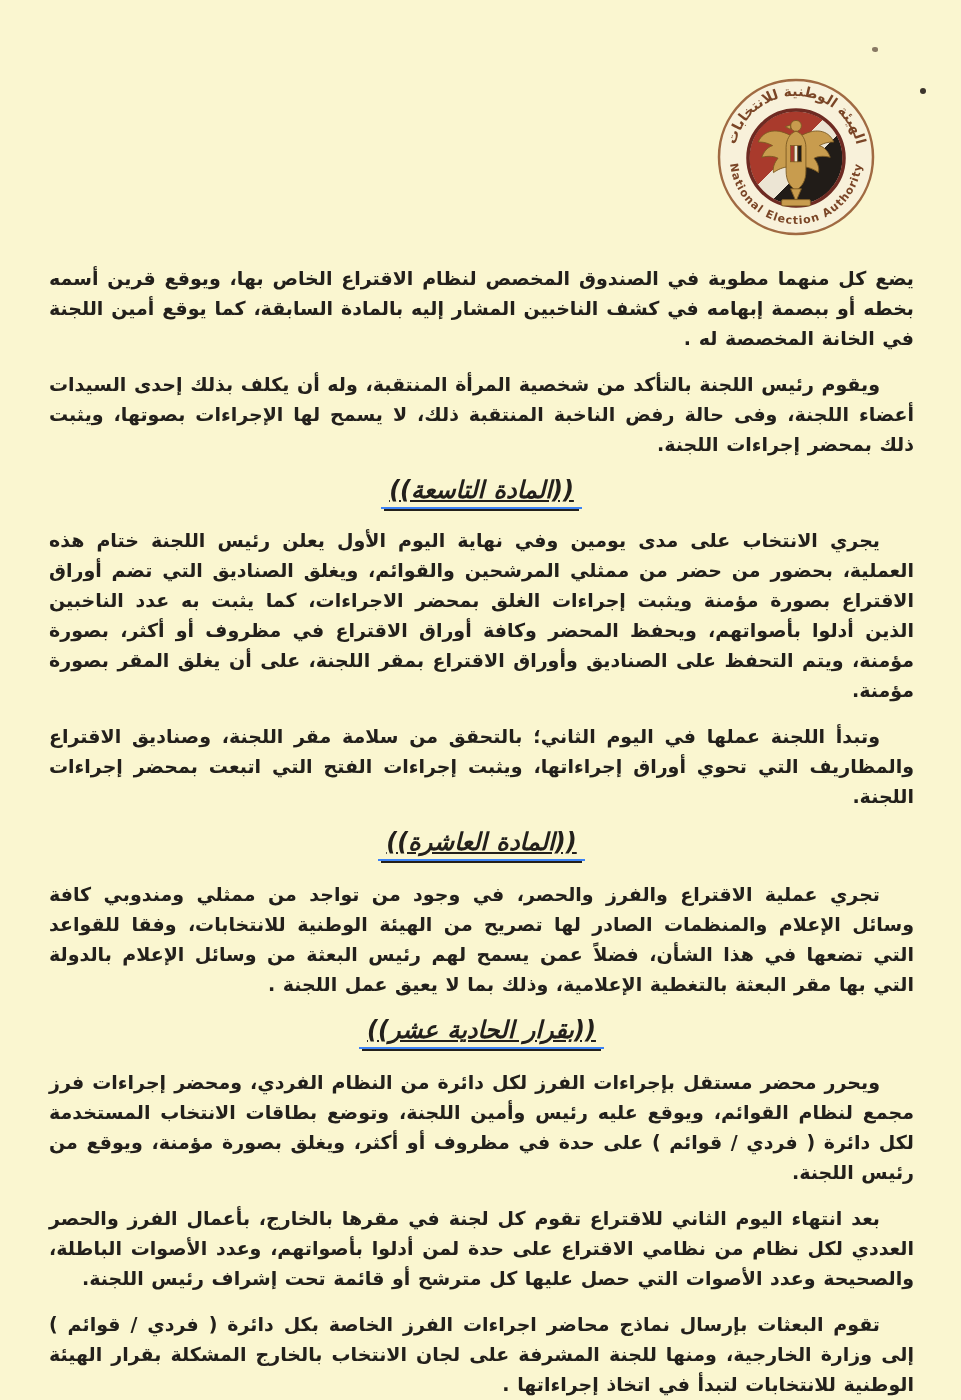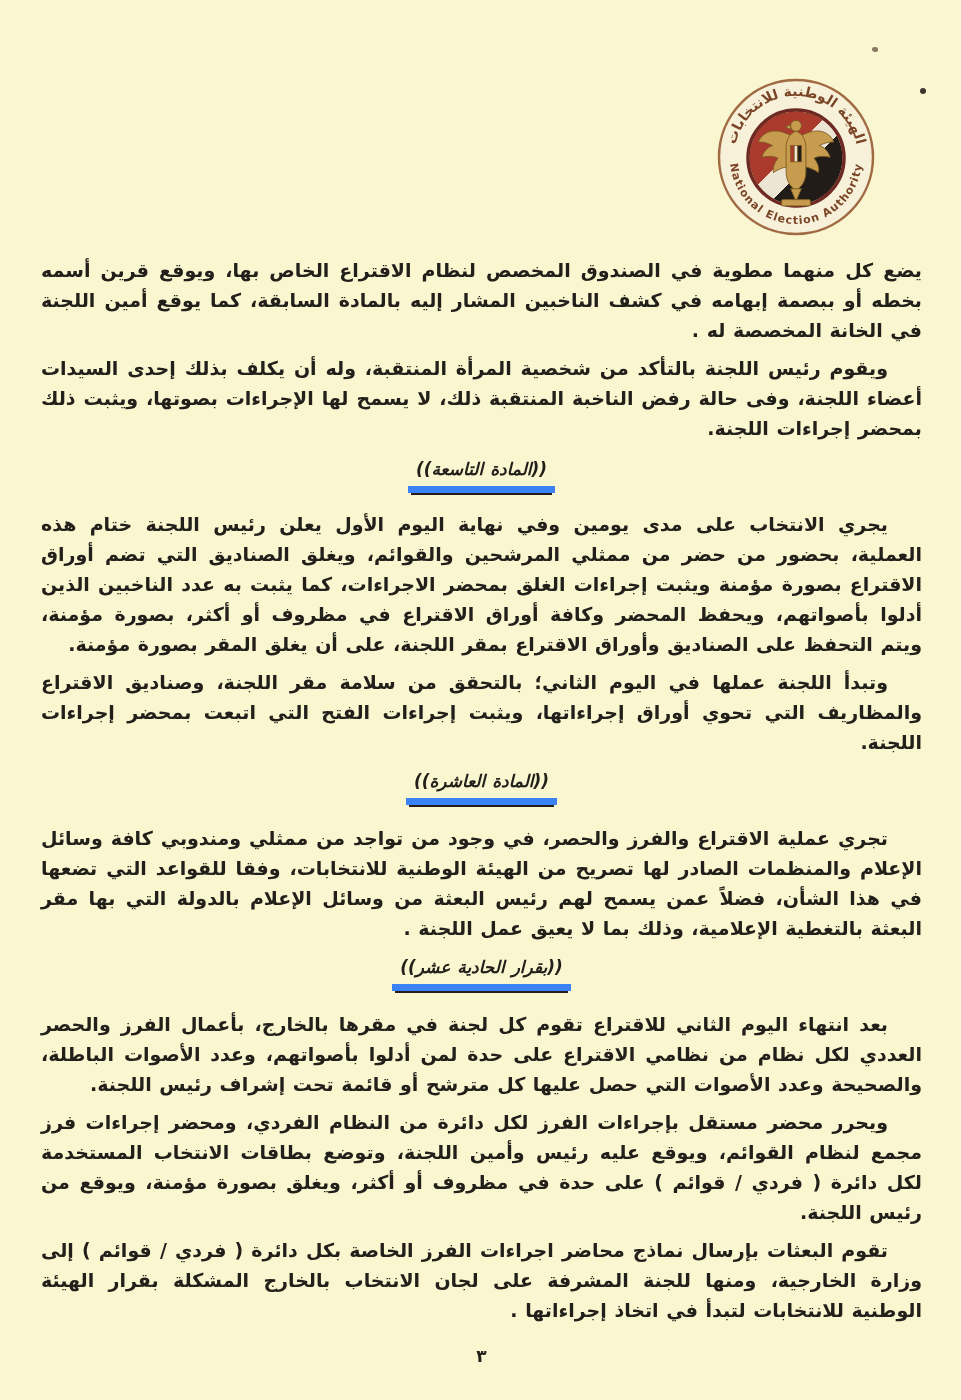--- a/index.html
+++ b/index.html
@@ -34,33 +34,34 @@
   .doc-text{
     position:absolute;top:247px;left:33px;right:31px;
     direction:rtl;
     text-align:justify;
     font-size:19px;
     font-weight:bold;
     line-height:30px;
     word-spacing:1px;
     letter-spacing:0;
   }
-  .doc-text p{margin:8px;}
+  .doc-text p{margin:16px;}
   .indent{text-indent:34px;}
   .heading-row{text-align:center;margin:10px 0 16px 0;}
   .heading-row.gap-lg{margin-top:6px;margin-bottom:18px;}
   .article-heading{
     display:inline-block;
-    font-size:17px;
+    font-size:24px;
     font-weight:bold;
     font-style:italic;
     line-height:30px;
     padding:0 8px 2px 8px;
-    border-bottom:7px solid #3b82f6;
+    border-bottom:2px solid #3b82f6;
     box-shadow:0 5px 0 -3px #23201b;
+    text-decoration:underline;
   }
   .page-number{
     text-align:center;
     font-size:17px;
     font-weight:bold;
     margin-top:16px;
     direction:rtl;
   }
 </style>
 </head>
@@ -137,20 +138,20 @@
     <div class="heading-row gap-lg">
       <span class="article-heading">((المادة العاشرة))</span>
     </div>
 
     <p class="indent">تجري عملية الاقتراع والفرز والحصر، في وجود من تواجد من ممثلي ومندوبي كافة وسائل الإعلام والمنظمات الصادر لها تصريح من الهيئة الوطنية للانتخابات، وفقا للقواعد التي تضعها في هذا الشأن، فضلاً عمن يسمح لهم رئيس البعثة من وسائل الإعلام بالدولة التي بها مقر البعثة بالتغطية الإعلامية، وذلك بما لا يعيق عمل اللجنة .</p>
 
     <div class="heading-row gap-lg">
       <span class="article-heading">((بقرار الحادية عشر))</span>
     </div>
 
+    <p class="indent">ويحرر محضر مستقل بإجراءات الفرز لكل دائرة من النظام الفردي، ومحضر إجراءات فرز مجمع لنظام القوائم، ويوقع عليه رئيس وأمين اللجنة، وتوضع بطاقات الانتخاب المستخدمة لكل دائرة ( فردي / قوائم ) على حدة في مظروف أو أكثر، ويغلق بصورة مؤمنة، ويوقع من رئيس اللجنة.</p>
     <p class="indent">بعد انتهاء اليوم الثاني للاقتراع تقوم كل لجنة في مقرها بالخارج، بأعمال الفرز والحصر العددي لكل نظام من نظامي الاقتراع على حدة لمن أدلوا بأصواتهم، وعدد الأصوات الباطلة، والصحيحة وعدد الأصوات التي حصل عليها كل مترشح أو قائمة تحت إشراف رئيس اللجنة.</p>
-    <p class="indent">ويحرر محضر مستقل بإجراءات الفرز لكل دائرة من النظام الفردي، ومحضر إجراءات فرز مجمع لنظام القوائم، ويوقع عليه رئيس وأمين اللجنة، وتوضع بطاقات الانتخاب المستخدمة لكل دائرة ( فردي / قوائم ) على حدة في مظروف أو أكثر، ويغلق بصورة مؤمنة، ويوقع من رئيس اللجنة.</p>
     <p class="indent">تقوم البعثات بإرسال نماذج محاضر اجراءات الفرز الخاصة بكل دائرة ( فردي / قوائم ) إلى وزارة الخارجية، ومنها للجنة المشرفة على لجان الانتخاب بالخارج المشكلة بقرار الهيئة الوطنية للانتخابات لتبدأ في اتخاذ إجراءاتها .</p>
 
     <div class="page-number">٣</div>
   </div>
 
 </div>
 
 </body></html>

